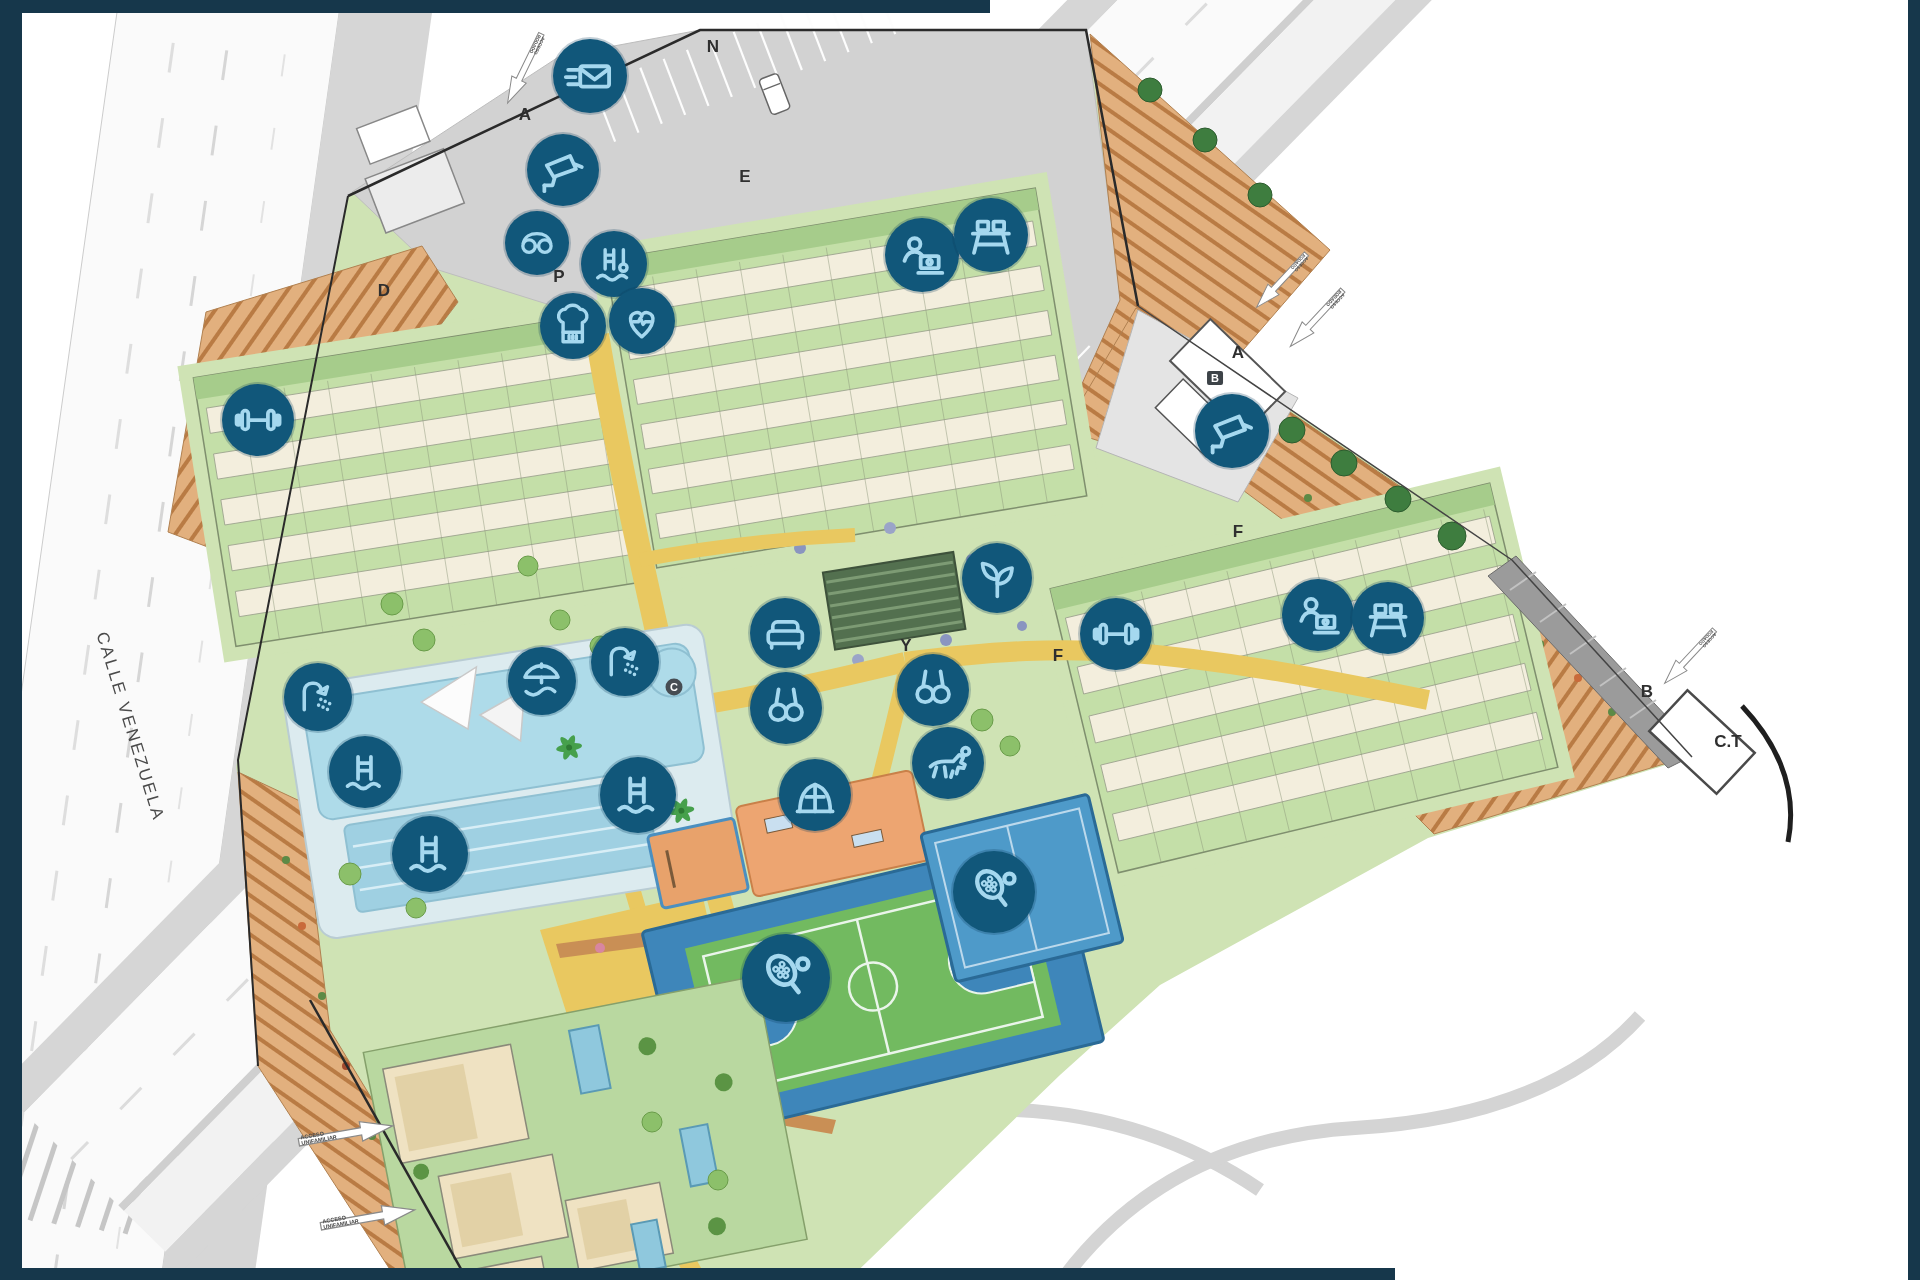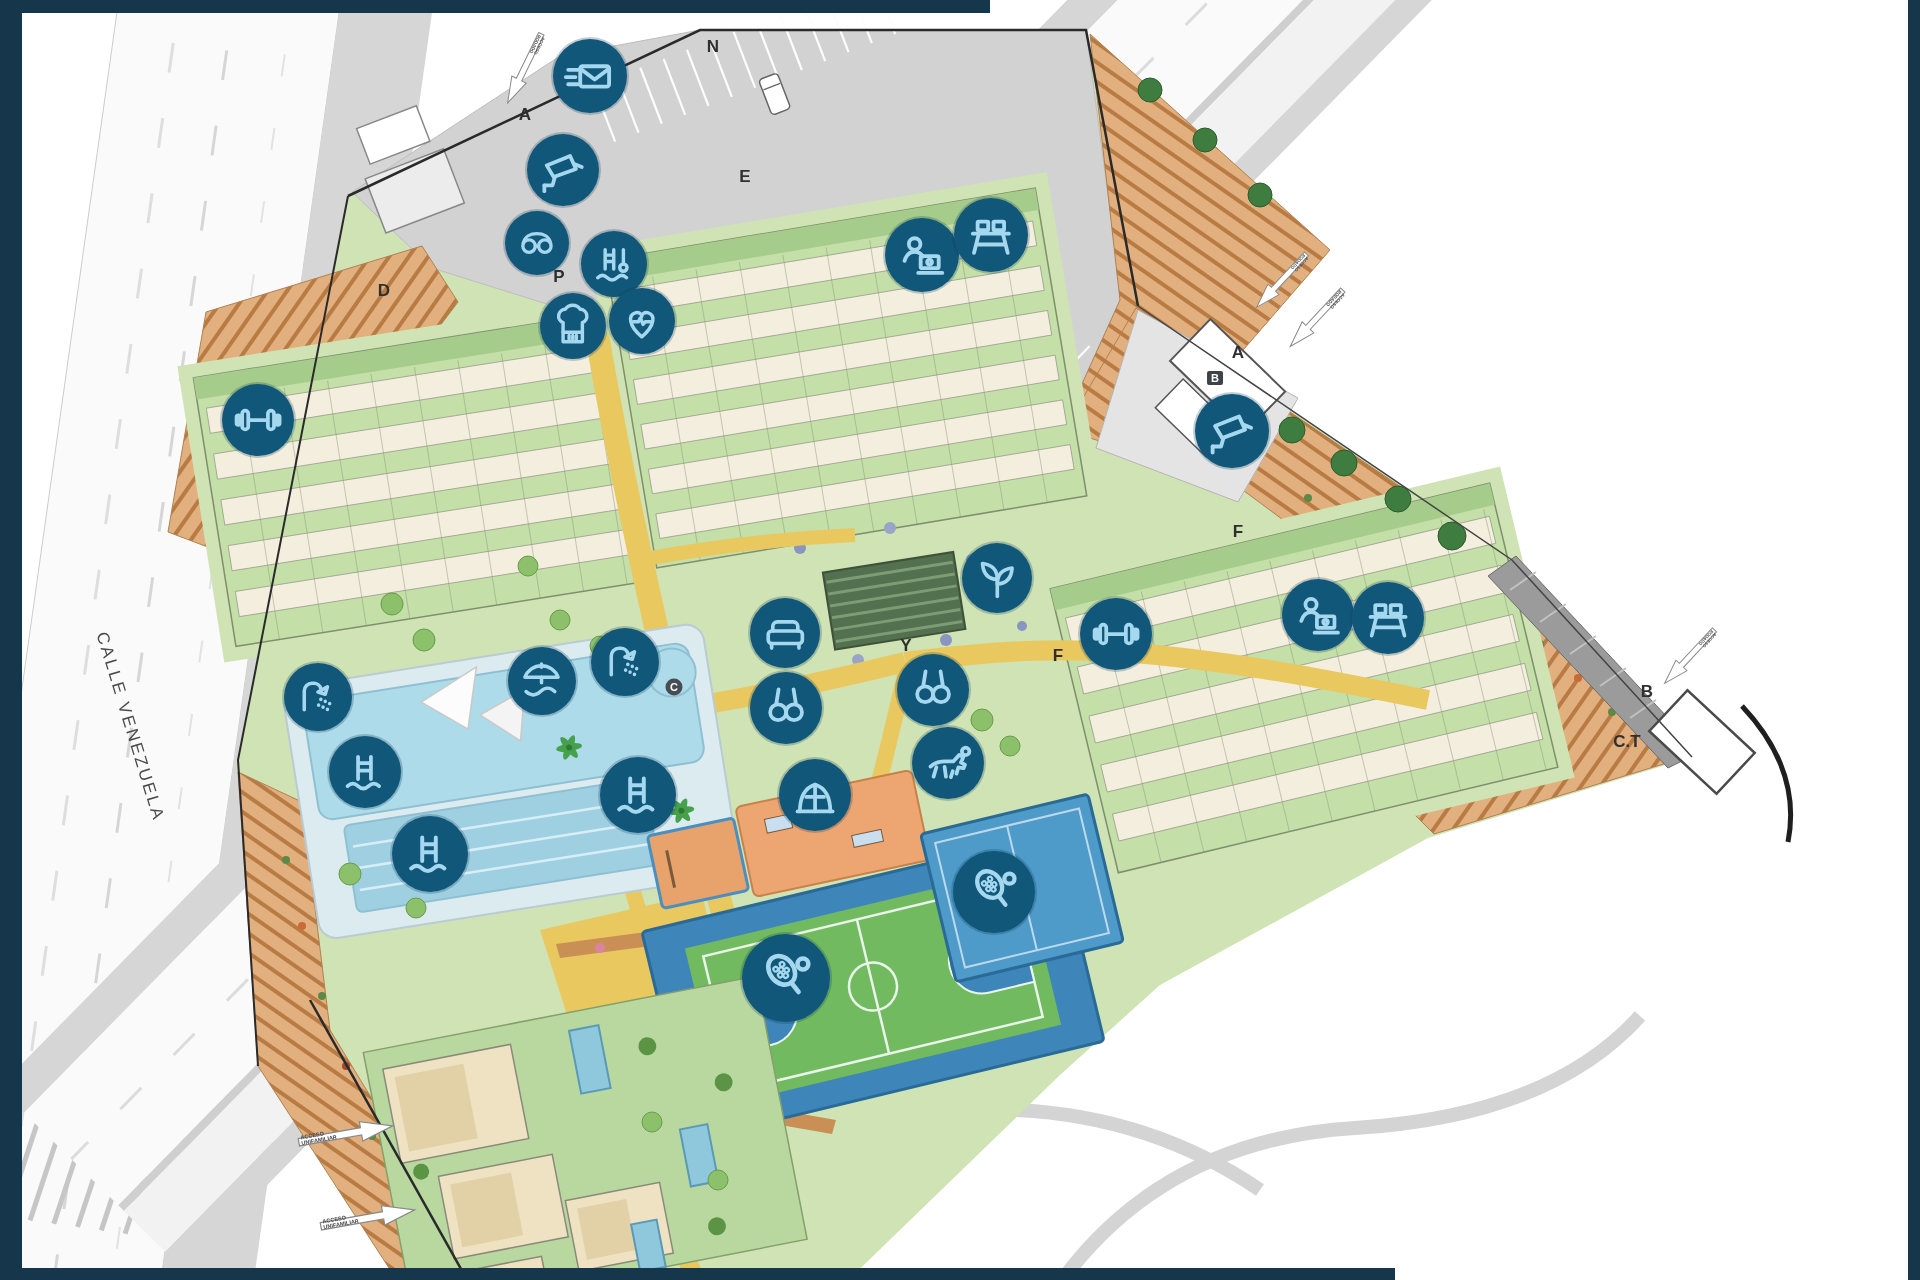--- a/index.html
+++ b/index.html
@@ -613,21 +613,21 @@
       <span class="maplet" style="left: 745px; top: 177px;">E</span>
       <span class="maplet" style="left: 384px; top: 291px;">D</span>
       <span class="maplet" style="left: 559px; top: 277px;">P</span>
       <span class="maplet" style="left: 1238px; top: 353px;">A</span>
       <span class="maplet dark-square" style="left: 1215px; top: 378px;">B</span>
       <span class="maplet" style="left: 1238px; top: 532px;">F</span>
       <span class="maplet" style="left: 1058px; top: 656px;">F</span>
       <span class="maplet" style="left: 906px; top: 646px;">Y</span>
       <span class="maplet dark-circle" style="left: 674px; top: 687px;">C</span>
       <span class="maplet" style="left: 1647px; top: 692px;">B</span>
-      <span class="maplet" style="left: 1627px; top: 742px;">C.T</span>
+      <span class="maplet" style="left: 1728px; top: 742px;">C.T</span>
     </div>
 <div id="arrows">
       <div class="arrow" style="left: 540px; top: 20px; transform: rotate(116deg);"><svg width="80" height="20" viewBox="0 0 160 40">
           <polygon points="2,14 104,14 104,4 156,20 104,36 104,26 2,26" fill="#ffffff" stroke="#8a8a8a" stroke-width="2"></polygon>
           <text x="6" y="16" font-size="9">ACCESO</text>
           <text x="6" y="25" font-size="9">RODADO</text>
         </svg></div>
       <div class="arrow" style="left: 1306px; top: 240.4px; transform: rotate(133deg);"><svg width="77" height="19" viewBox="0 0 160 40">
           <polygon points="2,14 104,14 104,4 156,20 104,36 104,26 2,26" fill="#ffffff" stroke="#8a8a8a" stroke-width="2"></polygon>
           <text x="6" y="16" font-size="9">ACCESO</text>

